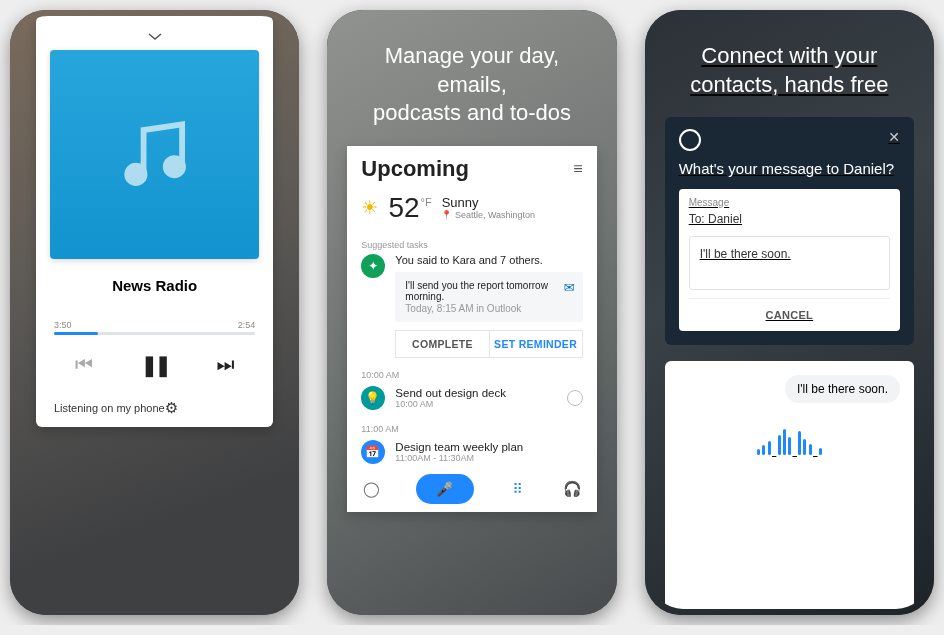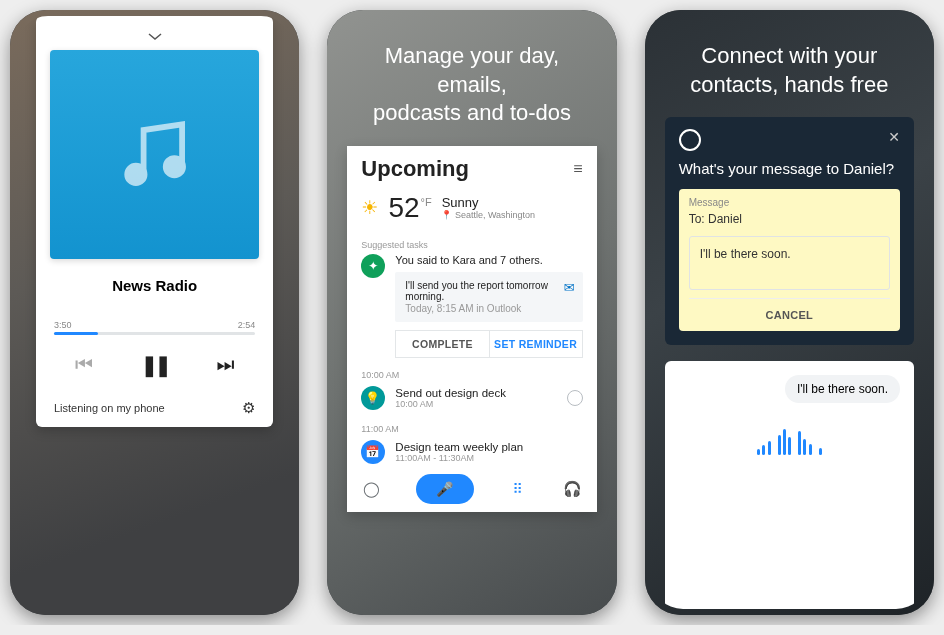--- a/index.html
+++ b/index.html
@@ -34,21 +34,21 @@
   box-shadow:0 2px 6px rgba(0,0,0,.15);
 }
 .album svg{ width:46%; height:46%; opacity:.65;}
 .track-title{ text-align:center; font-weight:600; font-size:15px; margin:18px 0 26px;}
 .time-row{ display:flex; justify-content:space-between; font-size:9px; color:#888; padding:0 4px 2px;}
 .bar{ height:3px; background:#e1e4e6; border-radius:2px; margin:0 4px 18px;}
 .bar-fill{ height:100%; width:22%; background:#2088ff; border-radius:2px;}
 .controls{ display:flex; justify-content:center; gap:48px; margin-bottom:22px; color:#222;}
 .controls span{ font-size:20px;}
 .pause-btn{ letter-spacing:-3px; font-weight:bold;}
-.footer-row{ display:flex; align-items:center; justify-content:space-between; font-size:11px; color:#333; padding:0 4px;gap:32px;}
+.footer-row{ display:flex; align-items:center; font-size:11px; color:#333; padding:0 4px;}
 .footer-row .gear{ font-size:15px;}
 
 
 .card2 {
   margin:0 14px; background:#fff; border-radius:0; padding:10px 0 6px 0;
   box-shadow:0 4px 12px rgba(0,0,0,.2); font-size:12px; color:#222;
 }
 .hdr{ display:flex; justify-content:space-between; align-items:center; padding:0 14px 10px;}
 .hdr h2{ font-size:22px; font-weight:700;}
 .burger{ font-size:16px; color:#555;}
@@ -77,27 +77,27 @@
 .chip.blue{ background:#2088ff;}
 .cal-txt .t{ font-size:11.5px; font-weight:500;}
 .cal-txt .s{ font-size:9px; color:#999;}
 .circle-o{ margin-left:auto; width:16px; height:16px; border:1.5px solid #b8bdc2; border-radius:50%;}
 .bottom-bar{ display:flex; align-items:center; justify-content:space-between; padding:8px 14px 2px;}
 .bb-icon{ width:20px; text-align:center; color:#6a6f73; font-size:15px;}
 .mic-pill{ background:#2088ff; width:58px; height:30px; border-radius:16px; display:flex; align-items:center; justify-content:center; color:#fff; font-size:14px;}
 .dots{ color:#2088ff; font-size:14px; letter-spacing:1px}
 
 
-.phone3-inner{ height:100%; display:flex; flex-direction:column;}
+.phone3-inner{ height:100%; display:flex; flex-direction:column;text-decoration:underline;}
 .cortana-panel{ margin:0 14px; background:#1a2836; border-radius:6px; padding:12px 14px 14px; color:#fff;}
 .cortana-top{ display:flex; align-items:flex-start; gap:10px;}
 .ring{ width:22px; height:22px; border-radius:50%; border:2px solid #fff;}
 .close-x{ margin-left:auto; color:#ccc; font-size:14px;}
 .cortana-head{ font-size:15px; font-weight:500; margin:8px 0 10px; line-height:1.3;}
-.msg-card{ background:#fef9c3; color:#333; border-radius:4px; padding:8px 10px 0;}
+.msg-card{ background:#ffffff; color:#333; border-radius:4px; padding:8px 10px 0;}
 .msg-card .lbl{ font-size:10px; color:#888; margin-bottom:4px;}
 .msg-card .to{ font-size:12px; margin-bottom:10px;}
 .msg-body-box{ border:1px solid #e0e3e5; border-radius:3px; padding:10px; font-size:12px; min-height:54px; margin-bottom:8px;}
 .msg-btns{ display:flex; border-top:1px solid #eee;}
 .msg-btns div{ flex:1; text-align:center; padding:10px; font-size:11px; font-weight:600; letter-spacing:.3px;}
 .msg-btns .cancel{ color:#555;}
 .msg-btns .send{ color:#2088ff;}
 .reply-area{ margin:16px 14px 0; background:#fff; border-radius:6px; padding:14px 14px 10px; flex:1;}
 .bubble{ background:#f1f3f5; border-radius:14px; padding:7px 12px; font-size:12px; float:right;}
 .wave{ clear:both; text-align:center; padding-top:26px;}

